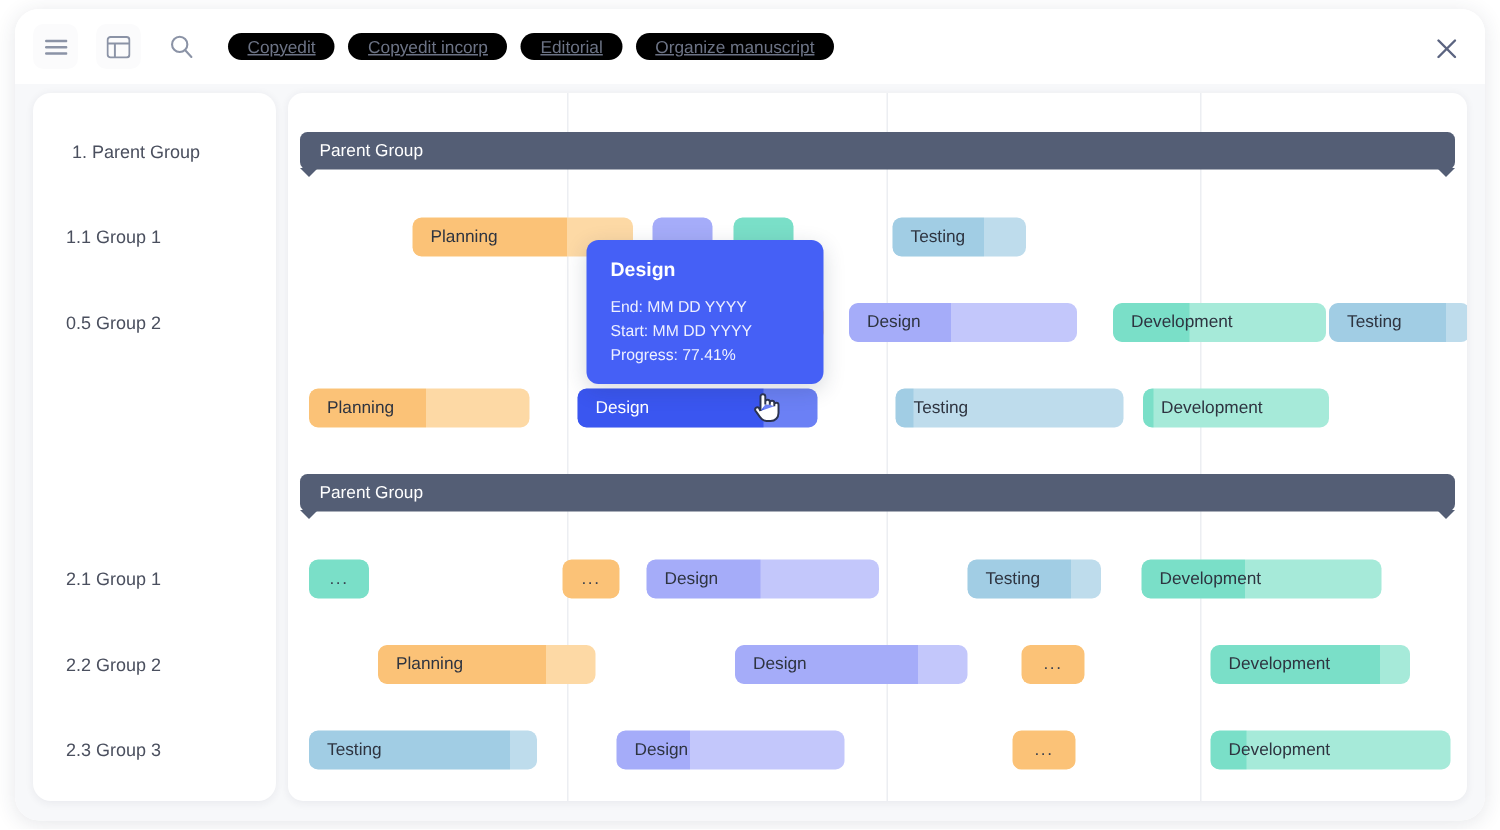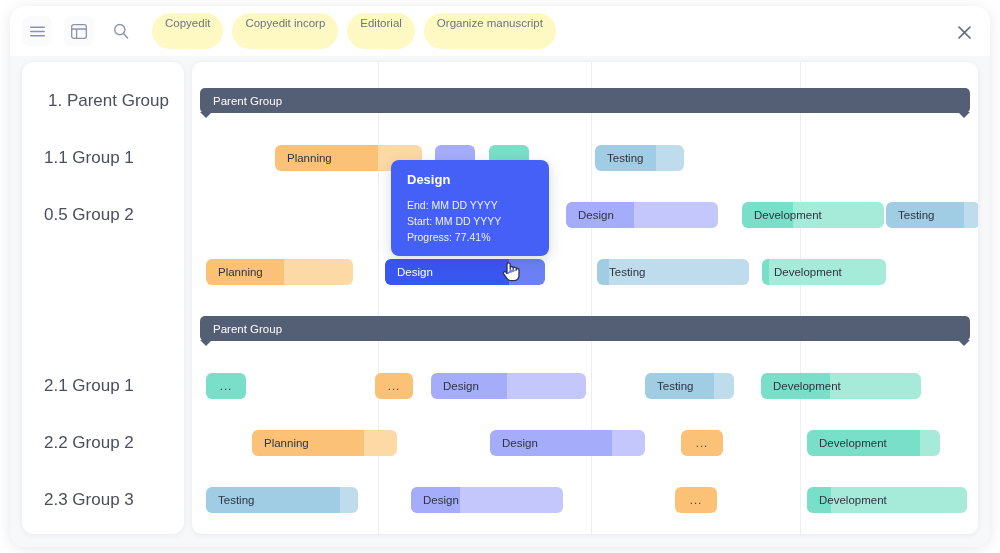--- a/index.html
+++ b/index.html
@@ -47,28 +47,29 @@
     cursor: pointer;
   }
   .tb-icon.plain { background: transparent; }
   .chips {
     display: flex;
     align-items: center;
     gap: 9px;
     margin-left: 16px;
   }
   .chip {
-    background: #fef9c3;
+    background: #000000;
     color: #6c7385;
     font-size: 11.5px;
-    padding: 5px 13px 19px;
+    padding: 5px 13px 2px;
     border-radius: 20px;
     white-space: nowrap;
     cursor: pointer;
     line-height: 1;
+    text-decoration: underline;
   }
   .close-btn {
     position: absolute;
     right: 16px; top: 16px;
     width: 20px; height: 20px;
     display: flex; align-items: center; justify-content: center;
     cursor: pointer;
   }
 
   
@@ -89,21 +90,21 @@
     border-radius: 12px;
     box-shadow: 0 1px 6px rgba(40,48,70,0.07);
   }
   .row-label {
     position: absolute;
     left: 0;
     width: 162px;
     height: 57px;
     display: flex;
     align-items: center;
-    font-size: 17px;
+    font-size: 12px;
     color: #4a4f5e;
     box-sizing: border-box;
     padding-left: 22px;
     cursor: pointer;
   }
   .row-label.parent { padding-left: 26px; }
 
   
   .chart-panel {
     position: absolute;

